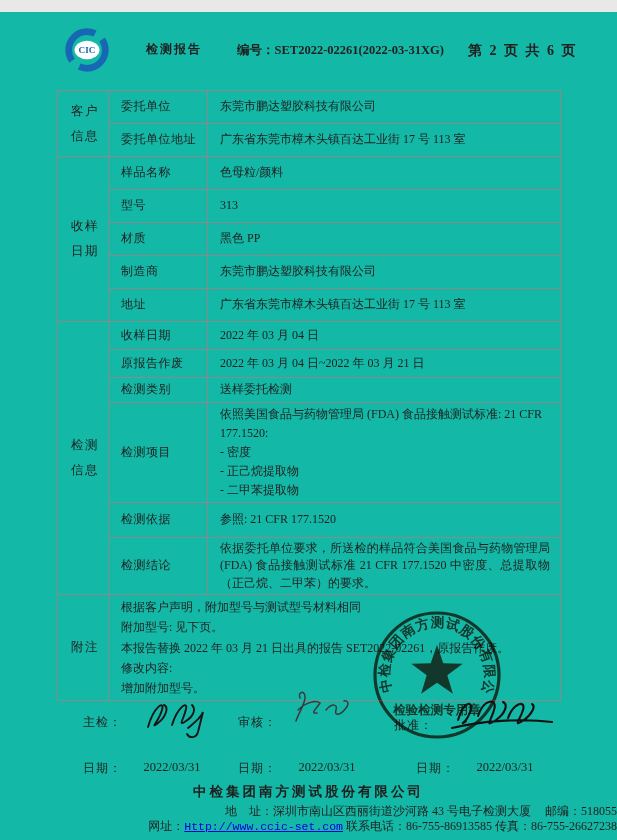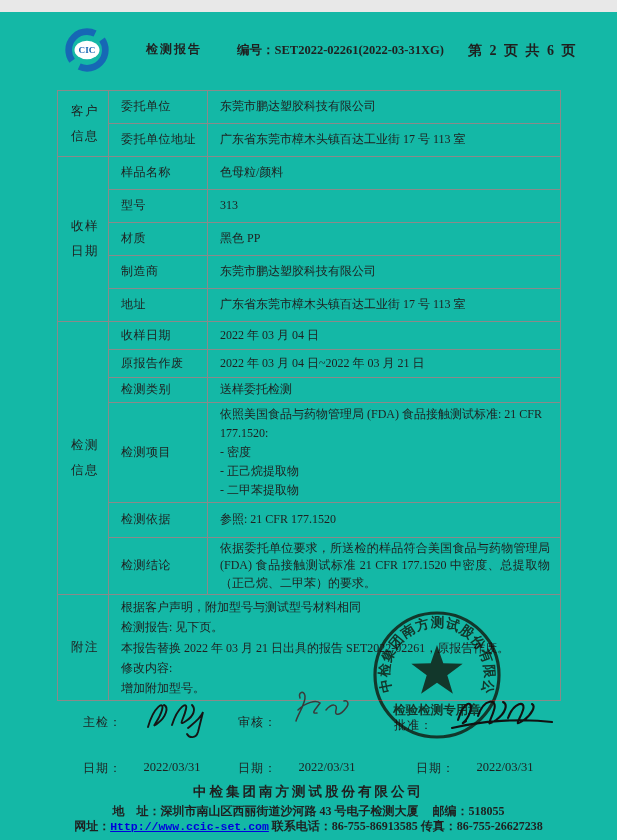--- a/index.html
+++ b/index.html
@@ -42,21 +42,21 @@
   .notes-cell div{line-height:20.2px;}
   
   .stamp{position:absolute;left:362px;top:588px;width:150px;height:150px;opacity:.88;mix-blend-mode:multiply;z-index:5;pointer-events:none;}
   
   .siglabel{position:absolute;font-size:12px;letter-spacing:1px;z-index:3;}
   .sig-svg{position:absolute;z-index:6;}
   .datelabel{position:absolute;font-size:12px;letter-spacing:1px;}
   .dateval{position:absolute;font-size:12.5px;width:100px;text-align:center;}
   
   .ft-company{position:absolute;left:0;top:771px;width:100%;text-align:center;font-size:13.5px;font-weight:bold;letter-spacing:3px;}
-  .ft-line{position:absolute;left:0;width:100%;text-align:center;font-size:12px;font-weight:bold;}
+  .ft-line{position:absolute;left:0;width:100%;text-align:right;font-size:12px;}
   .ft-addr{top:791px;}
   .ft-web{top:806px;}
   .ft-link{color:#0000dd;text-decoration:underline;font-family:"Liberation Mono","DejaVu Sans Mono",monospace;font-size:11.5px;}
   .sp{display:inline-block;width:14px;}
 </style>
 </head>
 <body>
 
 <div class="page">
 
@@ -137,21 +137,21 @@
     </tr>
     <tr class="h50">
       <td class="lbl">检测结论</td>
       <td class="concl">依据委托单位要求，所送检的样品符合美国食品与药物管理局 (FDA) 食品接触测试标准 21 CFR 177.1520 中密度、总提取物（正己烷、二甲苯）的要求。</td>
     </tr>
 
     <tr class="h102">
       <td class="sec"><span class="vt">附注</span></td>
       <td colspan="2" class="notes-cell">
         <div>根据客户声明，附加型号与测试型号材料相同</div>
-        <div>检测报告: 见下页。</div>
+        <div>附加型号: 见下页。</div>
         <div>本报告替换 2022 年 03 月 21 日出具的报告 SET2022-02261，原报告作废。</div>
         <div>修改内容:</div>
         <div>增加附加型号。</div>
       </td>
     </tr>
   </tbody>
     </table>
 
   <span class="siglabel" style="left:83px;top:702px;">主检：</span>
   <svg class="sig-svg" style="left:132px;top:682px;" width="88" height="48" viewBox="0 0 88 48">

